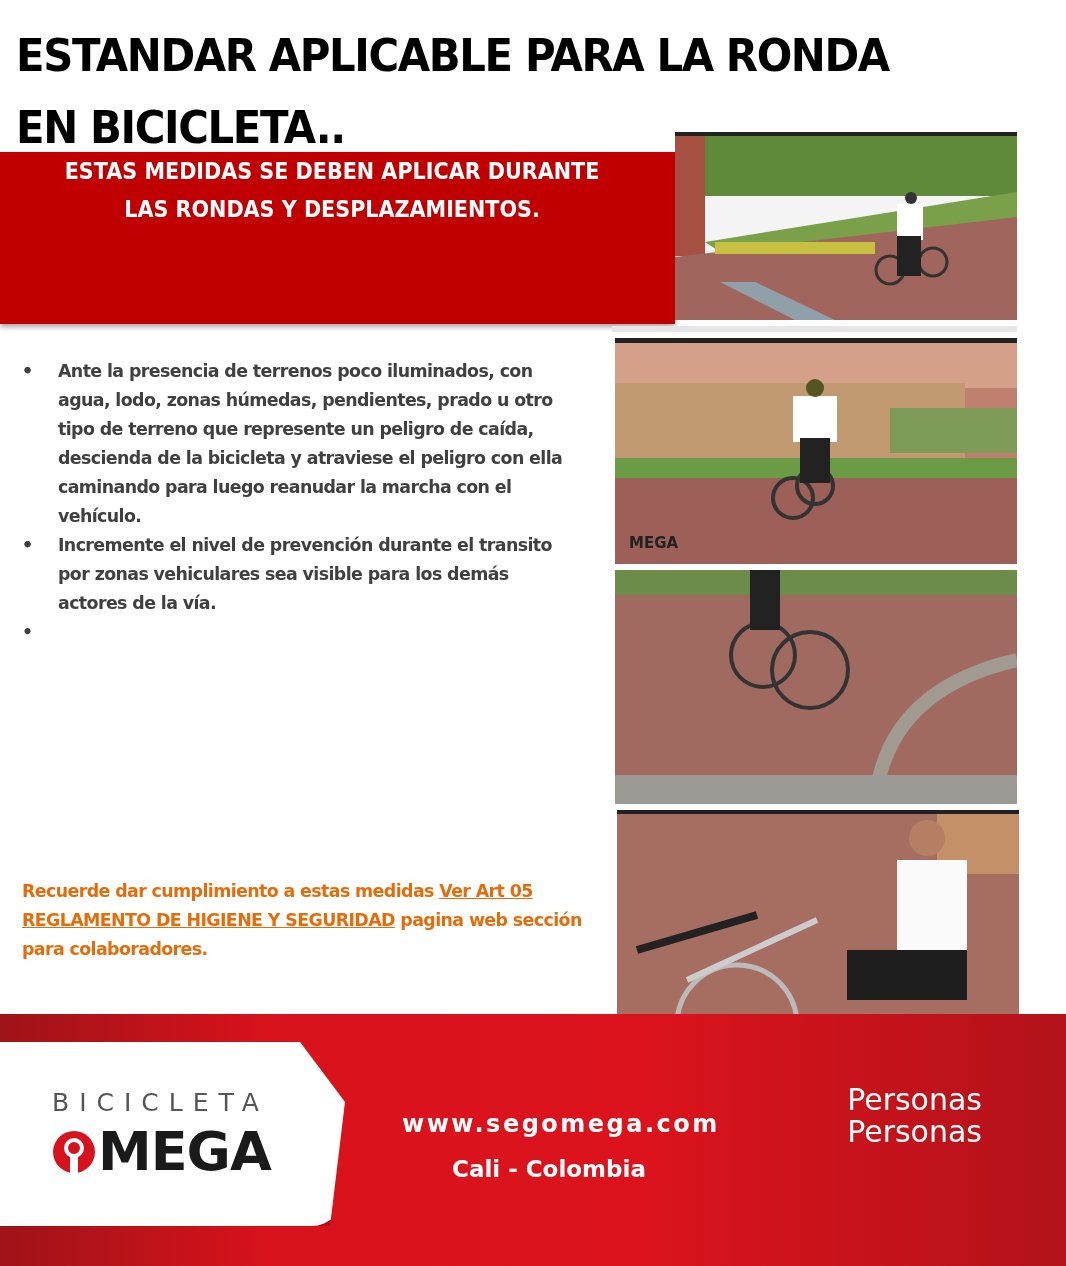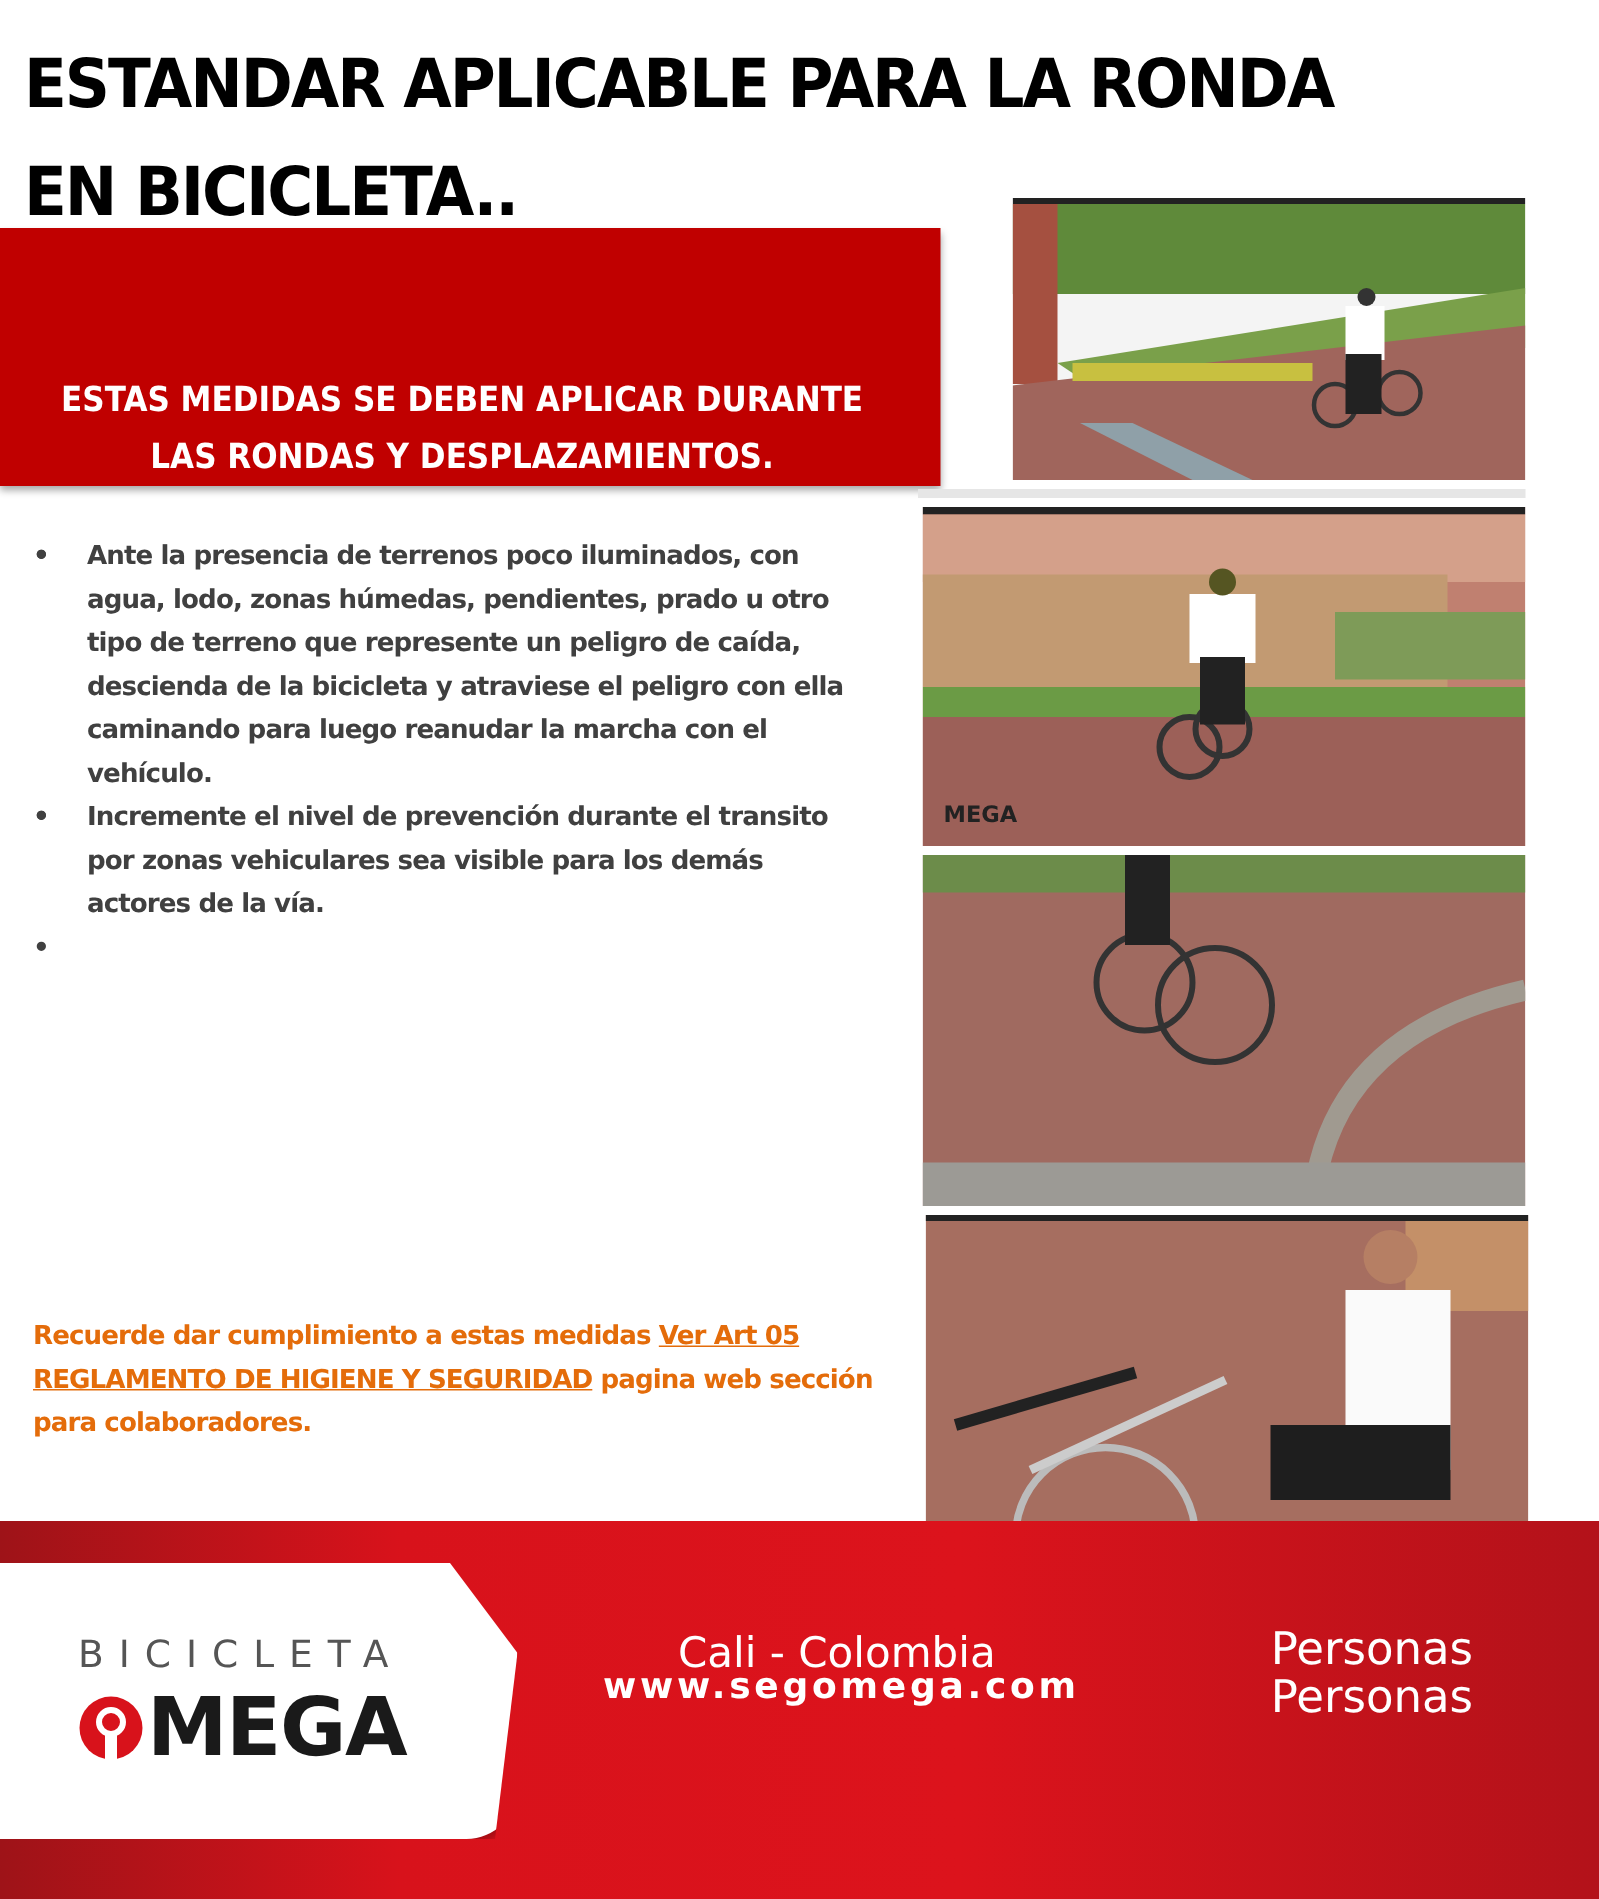--- a/index.html
+++ b/index.html
@@ -1,38 +1,38 @@
 <!DOCTYPE html>
 <html><head>
 <meta charset="utf-8">
 <style>
   html, body { margin:0; padding:0; }
   body { width:1066px; height:1266px; position:relative; background:#ffffff; overflow:hidden; font-family:"Liberation Sans", sans-serif; }
   .title { position:absolute; left:16px; top:20px; width:980px; font-family:"DejaVu Sans", sans-serif; font-weight:bold; font-size:45px; line-height:72px; color:#000; letter-spacing:-1.5px; transform:scaleX(0.93); transform-origin:left top; }
-  .red-banner { position:absolute; left:0; top:152px; width:627px; height:172px; background:#c00000; box-shadow:0 3px 5px rgba(0,0,0,0.35); display:flex; align-items:flex-end; justify-content:center; }
+  .red-banner { position:absolute; left:0; top:152px; width:675px; height:172px; background:#c00000; box-shadow:0 3px 5px rgba(0,0,0,0.35); display:flex; align-items:flex-start; justify-content:center; }
   .red-banner .txt { color:#fff; font-family:"DejaVu Sans", sans-serif; font-weight:bold; font-size:23px; line-height:38px; text-align:center; margin-left:-10px; transform:scaleX(0.9); }
   .photo { position:absolute; overflow:hidden; }
   .photo svg { width:100%; height:100%; display:block; }
   .p1 { left:675px; top:132px; width:342px; height:188px; }
   .p2 { left:615px; top:338px; width:402px; height:226px; }
   .p3 { left:615px; top:570px; width:402px; height:234px; }
   .p4 { left:617px; top:810px; width:402px; height:224px; }
   .sep-line { position:absolute; left:612px; top:326px; width:405px; height:6px; background:#e6e6e6; }
   .bullets { position:absolute; left:22px; top:357px; width:560px; margin:0; padding:0; list-style:none; font-family:"DejaVu Sans", sans-serif; font-weight:bold; font-size:17.4px; line-height:29px; color:#404040; }
   .bullets li { position:relative; padding-left:36px; letter-spacing:-0.6px; }
   .bullets li .dot { position:absolute; left:0; top:0; }
   .note { position:absolute; left:22px; top:877px; width:560px; font-family:"DejaVu Sans", sans-serif; font-weight:bold; font-size:17.4px; line-height:29px; color:#e46c0a; letter-spacing:-0.6px; }
   .note a { color:#e46c0a; text-decoration:underline; }
   .footer { position:absolute; left:0; top:1014px; width:1066px; height:252px; background:linear-gradient(90deg,#9e1318 0%,#d8121b 25%,#dc131c 60%,#b3121a 100%); }
   .logo-card { position:absolute; left:0; top:1042px; width:345px; height:184px; background:#fff; border-radius:0 34px 34px 0; box-shadow:2px 3px 6px rgba(0,0,0,0.25); clip-path:polygon(0 0, 300px 0, 345px 60px, 330px 184px, 0 184px); }
   .logo-seg { position:absolute; left:52px; top:1088px; font-family:"DejaVu Sans", sans-serif; font-size:25px; letter-spacing:10px; color:#555; }
   .logo-mega { position:absolute; left:52px; top:1120px; font-family:"DejaVu Sans", sans-serif; font-weight:bold; font-size:54px; color:#1a1a1a; letter-spacing:-1px; display:flex; align-items:center; }
   .logo-mega .o { width:44px; height:44px; margin-right:2px; }
   .web { position:absolute; left:402px; top:1110px; color:#fff; font-family:"DejaVu Sans", sans-serif; font-weight:bold; font-size:24px; letter-spacing:2.5px; }
-  .city { position:absolute; left:452px; top:1085px; color:#fff; font-family:"DejaVu Sans", sans-serif; font-size:28px; }
+  .city { position:absolute; left:452px; top:1156px; color:#fff; font-family:"DejaVu Sans", sans-serif; font-size:23px;font-weight:bold; }
   .slogan { position:absolute; right:84px; top:1084px; text-align:right; color:#fff; font-family:"DejaVu Sans", sans-serif; font-size:30px; line-height:32px; }
   .slogan .b { font-weight:bold; }
 </style>
 </head>
 <body>
 
 <div class="title">
   <div>ESTANDAR APLICABLE PARA LA RONDA</div>
   <div>EN BICICLETA..</div>
 </div>

